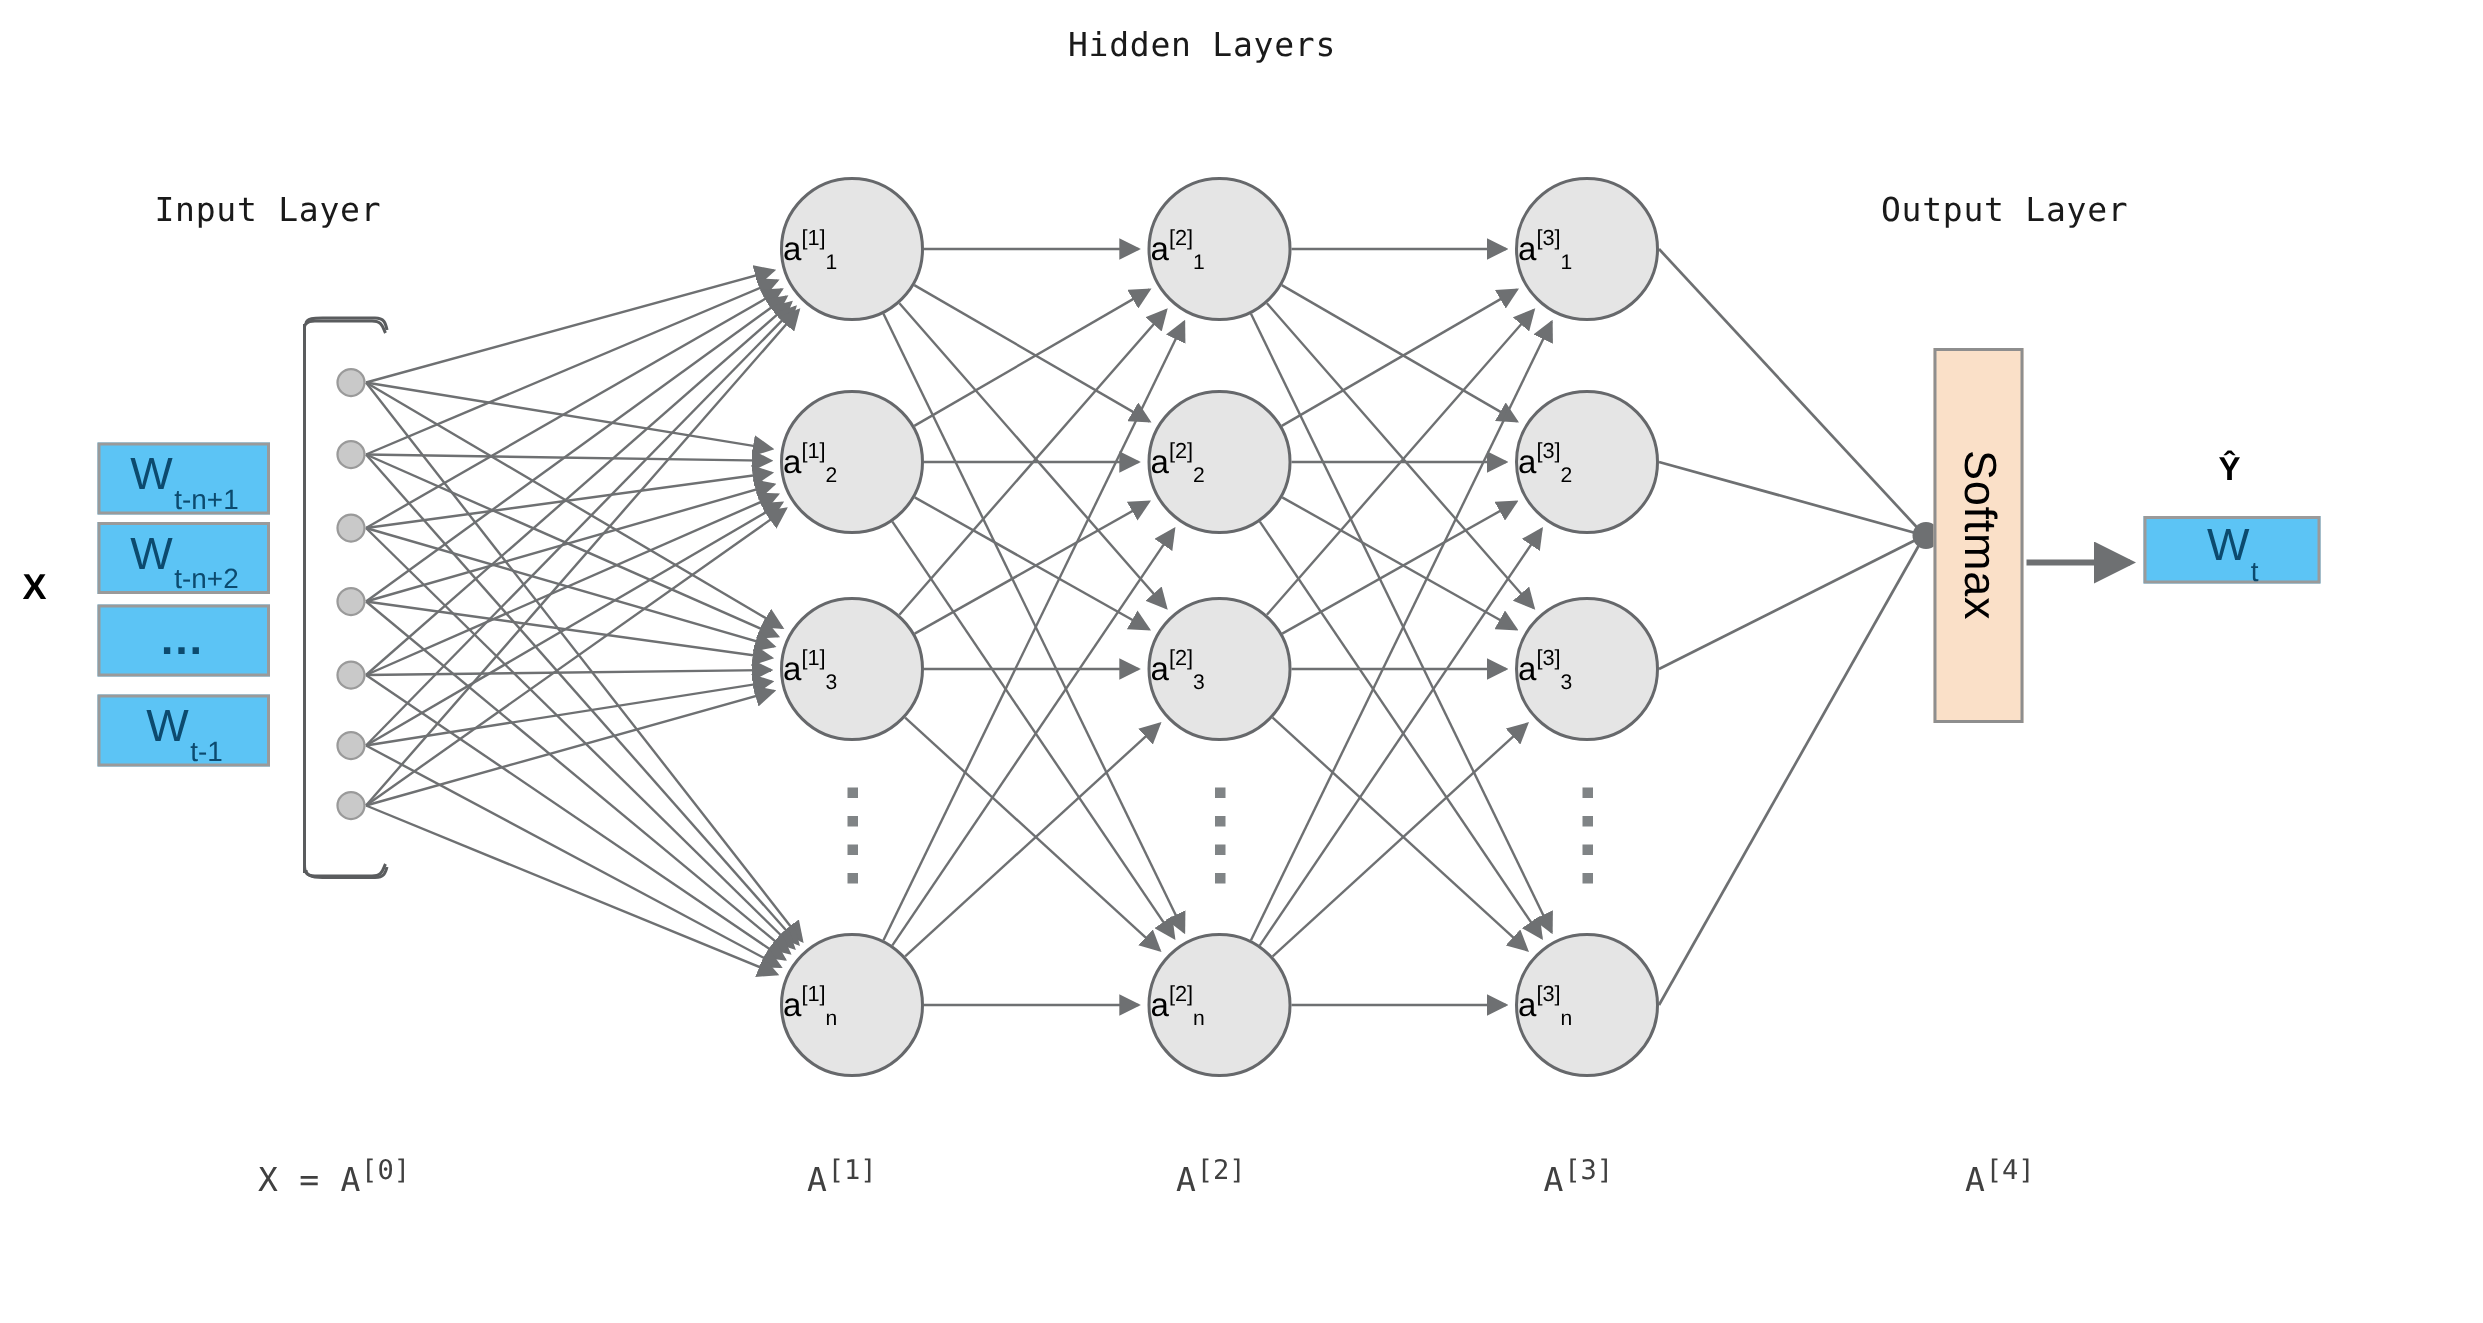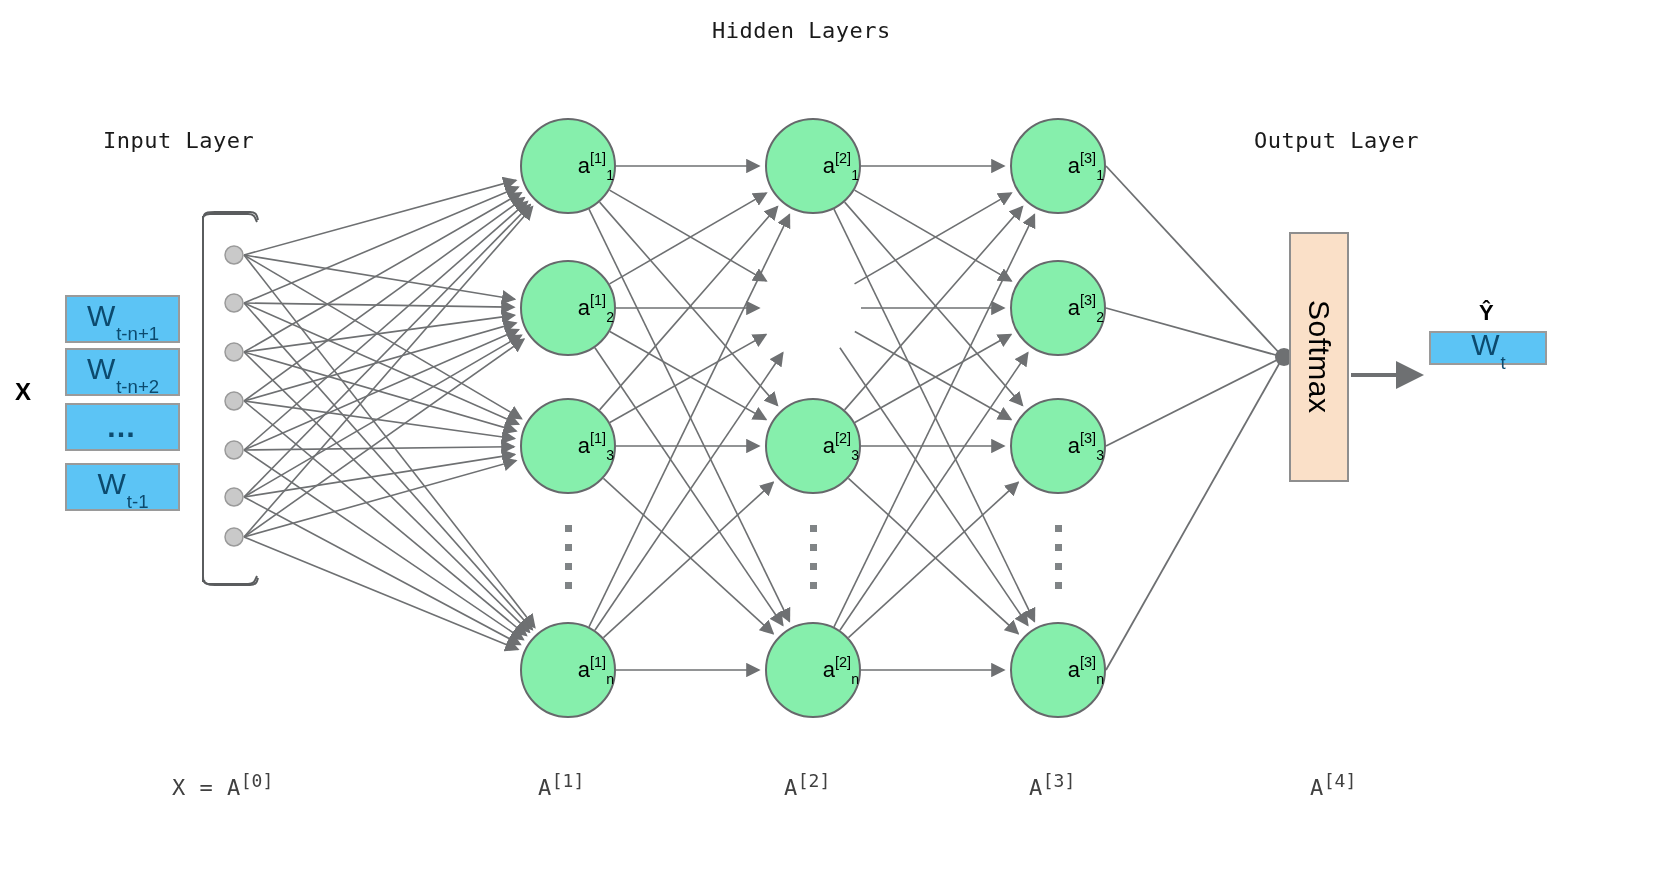--- a/index.html
+++ b/index.html
@@ -73,26 +73,26 @@
     font-family: "Liberation Sans", sans-serif;
     font-weight: 700;
     font-size: 24px;
     color: #000;
   }
   .neuron {
     position: absolute;
     width: 96px;
     height: 96px;
     border-radius: 50%;
-    background: #86efac;
+    background: #e5e5e5;
     border: 2px solid #66686b;
     box-sizing: border-box;
     display: flex;
     align-items: center;
-    justify-content: flex-end;
+    justify-content: flex-start;
     font-family: "Liberation Sans", sans-serif;
     font-size: 22px;
     color: #000;
   }
   .neuron .core { position: relative; display: inline-block; white-space: nowrap; }
   .neuron .sup {
     font-size: 0.66em;
     vertical-align: super;
     position: relative;
     top: -0.16em;
@@ -278,20 +278,23 @@
   <div class="ellipsis-v" style="left:565px; top:525px;">
     <i></i>
       <i></i>
       <i></i>
       <i></i>
   </div>
 
   <div class="neuron" style="left:765px; top:118px;">
     <span class="core"><span>a</span><span class="sup">[2]</span><span class="sub">1</span></span>
   </div>
+  <div class="neuron" style="left:765px; top:260px;">
+    <span class="core"><span>a</span><span class="sup">[2]</span><span class="sub">2</span></span>
+  </div>
   <div class="neuron" style="left:765px; top:398px;">
     <span class="core"><span>a</span><span class="sup">[2]</span><span class="sub">3</span></span>
   </div>
   <div class="neuron" style="left:765px; top:622px;">
     <span class="core"><span>a</span><span class="sup">[2]</span><span class="sub">n</span></span>
   </div>
   <div class="ellipsis-v" style="left:810px; top:525px;">
     <i></i>
       <i></i>
       <i></i>
@@ -315,21 +318,21 @@
       <i></i>
       <i></i>
       <i></i>
   </div>
 
   <div class="softmax" style="left:1289px; top:232px; width:60px; height:250px;">
     <span>Softmax</span>
   </div>
 
   <div class="yhat" style="left:1479px; top:300px;">Ŷ</div>
-  <div class="wbox" style="left:1429px; top:331px; width:118px; height:34px;">
+  <div class="wbox" style="left:1429px; top:344px; width:118px; height:45px;">
     <span><span>W</span><span class="sub">t</span></span>
   </div>
 
   <div class="mono-label" style="left:172px; top:770px;">
     <span>X = A</span><sup>[0]</sup>
   </div>
   <div class="mono-label" style="left:538px; top:770px;">
     <span>A</span><sup>[1]</sup>
   </div>
   <div class="mono-label" style="left:784px; top:770px;">

